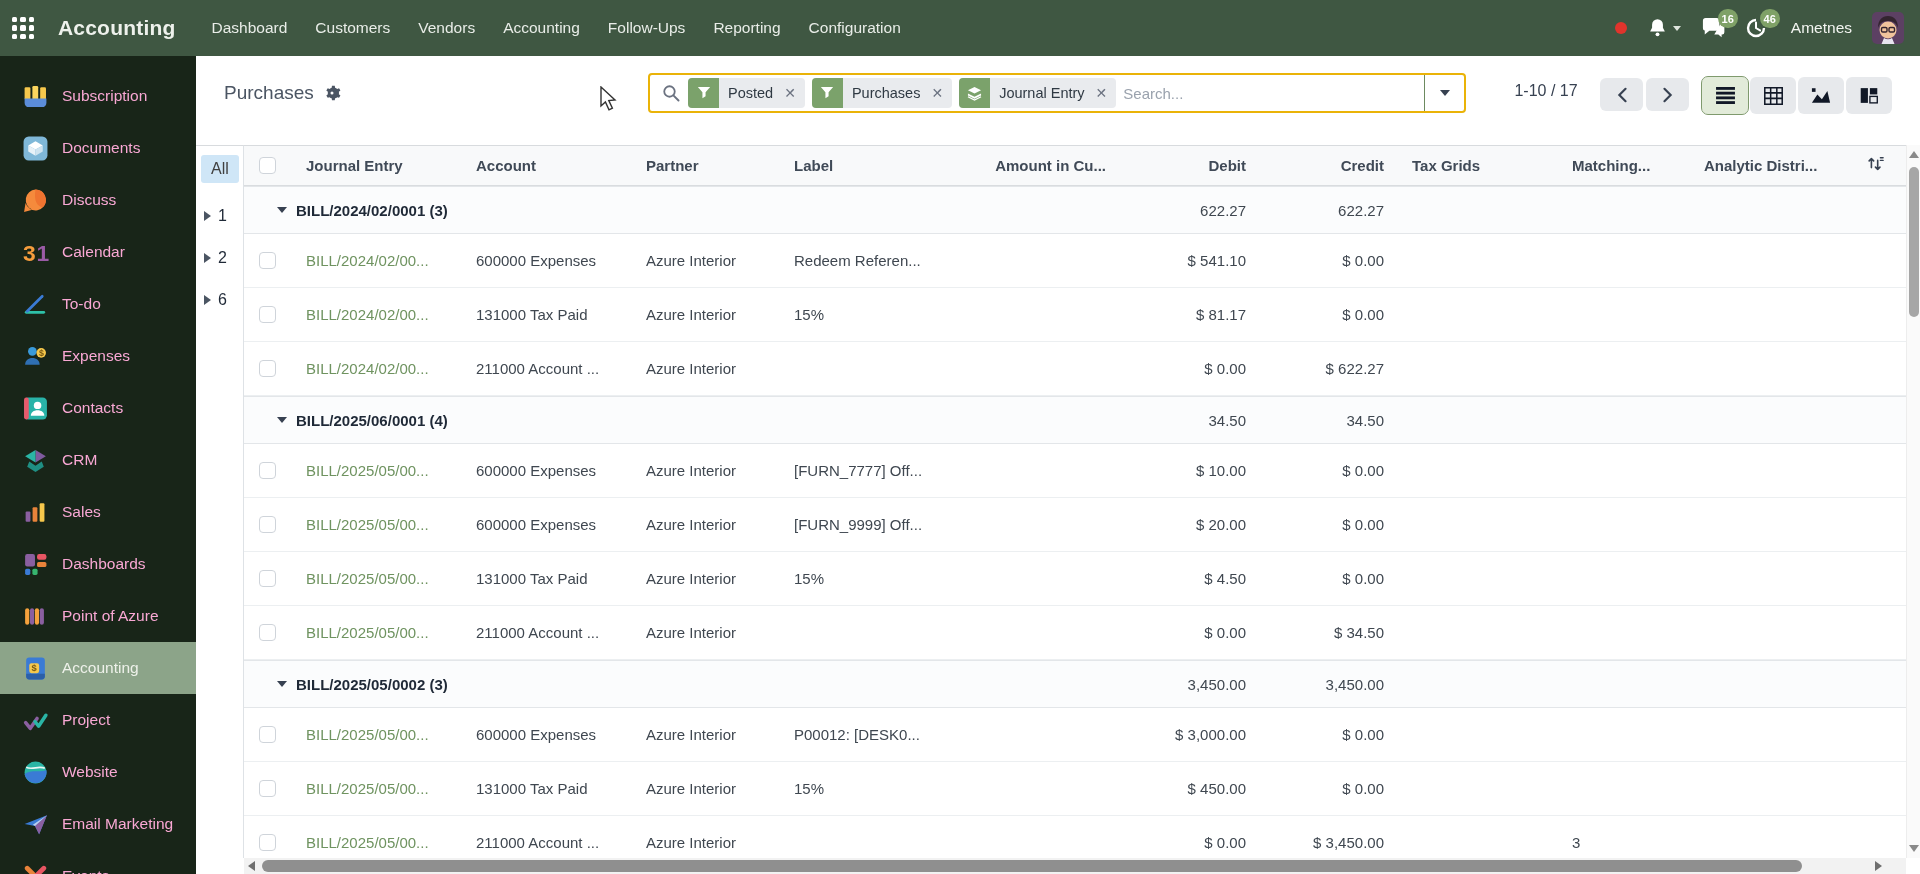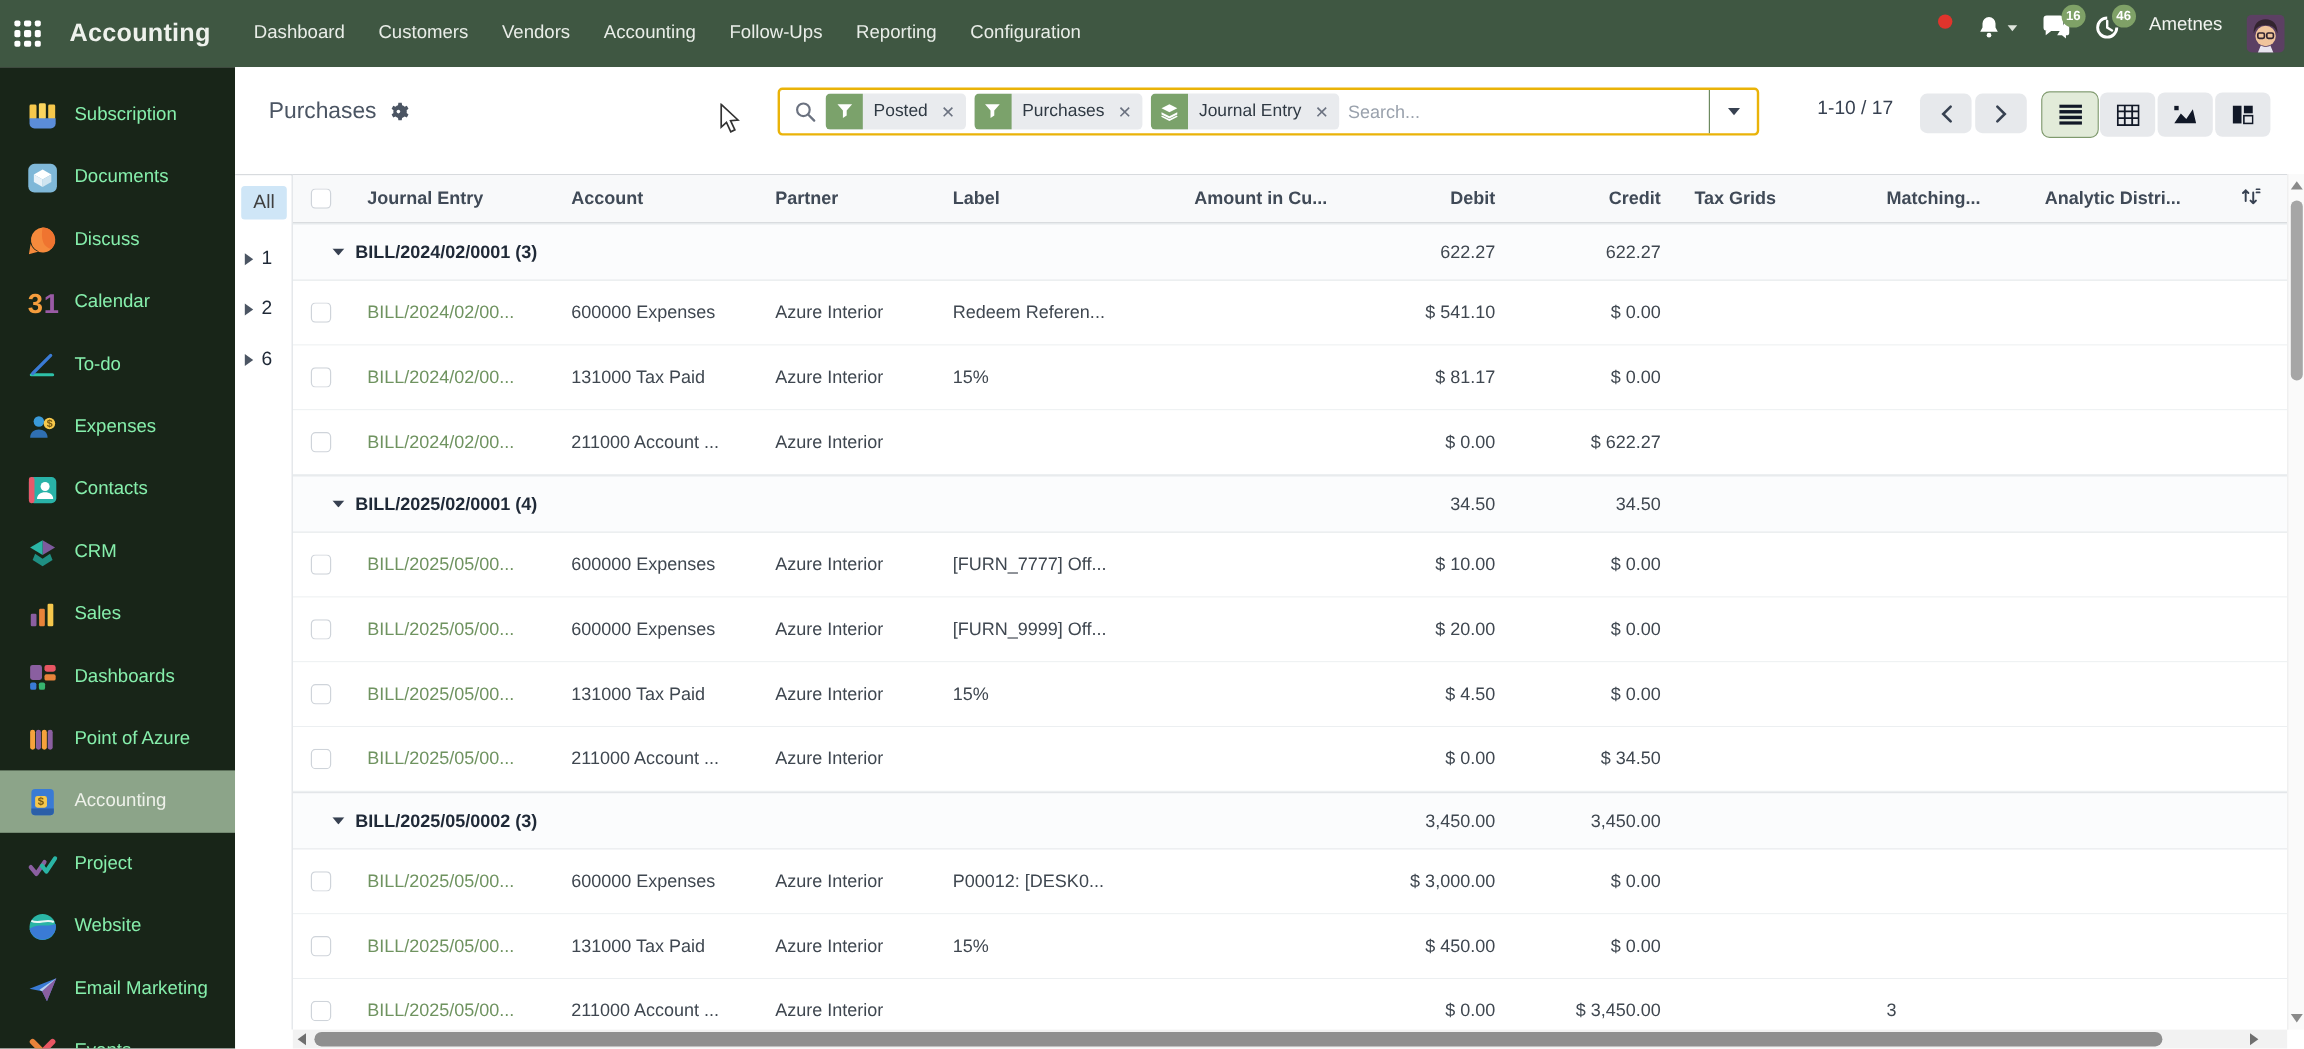--- a/index.html
+++ b/index.html
@@ -9,35 +9,35 @@
 
   
   .topbar { position:absolute; left:0; top:0; width:1920px; height:56px;
             background:#3f5742; display:flex; align-items:center; color:#eef1ec; }
   .apps-btn { width:46px; height:56px; display:flex; align-items:center; justify-content:center; cursor:pointer; }
   .apps-grid { width:22px; height:22px; display:grid; grid-template-columns:repeat(3,1fr); gap:3px; }
   .apps-grid span { background:#fff; border-radius:1.5px; }
   .brand { font-size:21px; font-weight:700; margin:0 22px 0 12px; letter-spacing:.2px; }
   .mainnav { display:flex; align-items:center; height:56px; }
   .mainnav .nav-item { padding:0 14px; font-size:15.5px; line-height:56px; cursor:pointer; color:#e9ede8; }
-  .topbar-right { margin-left:auto; display:flex; align-items:flex-start; gap:20px; padding-right:16px; }
+  .topbar-right { margin-left:auto; display:flex; align-items:center; gap:20px; padding-right:16px; }
   .red-dot { width:12px; height:12px; border-radius:50%; background:#e0342c; }
   .icon-wrap { position:relative; display:flex; align-items:center; }
   .badge { position:absolute; top:-8px; right:-13px; min-width:19px; height:19px; padding:0 4px;
            border-radius:10px; background:#7fa167; color:#fff; font-size:11px; font-weight:700;
            display:flex; align-items:center; justify-content:center; }
   .caret-small { width:0; height:0; border-left:4px solid transparent; border-right:4px solid transparent;
                  border-top:5px solid #dfe5dd; margin-left:5px; }
   .user-name { font-size:15.5px; color:#f2f4f0; margin-left:4px; }
   .avatar { width:32px; height:32px; border-radius:5px; overflow:hidden; }
 
   
   .sidebar { position:absolute; left:0; top:56px; width:196px; height:818px; background:#182518; overflow:hidden; }
   .side-item { display:flex; align-items:center; gap:13px; height:52px; padding:0 0 0 22px; cursor:pointer; }
-  .side-item .label { color:#86efac; font-size:15.5px; white-space:nowrap; }
+  .side-item .label { color:#f9a8d4; font-size:15.5px; white-space:nowrap; }
   .side-item.active { background:#8ca489; }
   .side-item.active .label { color:#eef1ea; }
   .app-icon { width:27px; height:27px; flex:0 0 27px; }
 
   
   .main { position:absolute; left:196px; top:56px; width:1724px; height:818px; background:#fff; }
 
   
   .cpanel { position:absolute; left:0; top:0; width:1724px; height:89px; background:#fff;padding-left:40px; }
   .breadcrumb { position:absolute; left:28px; top:26px; display:flex; align-items:center; gap:9px; }
@@ -505,21 +505,21 @@
             <div class="cell num">$ 622.27</div>
             <div class="cell"></div>
             <div class="cell"></div>
             <div class="cell"></div>
             <div class="cell fill12"></div>
           </div>
           <div class="trow group-row">
             <div class="cell caret-cell">
               <div class="caret-down-sm"></div>
             </div>
-            <div class="cell group-title">BILL/2025/02/0001 (4)</div>
+            <div class="cell group-title">BILL/2025/06/0001 (4)</div>
             <div class="cell num" style="grid-column:7">34.50</div>
             <div class="cell num">34.50</div>
             <div class="cell fill9"></div>
           </div>
           <div class="trow data-row">
             <div class="cell cb">
               <div class="checkbox"></div>
             </div>
             <div class="cell je-link">BILL/2025/05/00...</div>
             <div class="cell">600000 Expenses</div>

